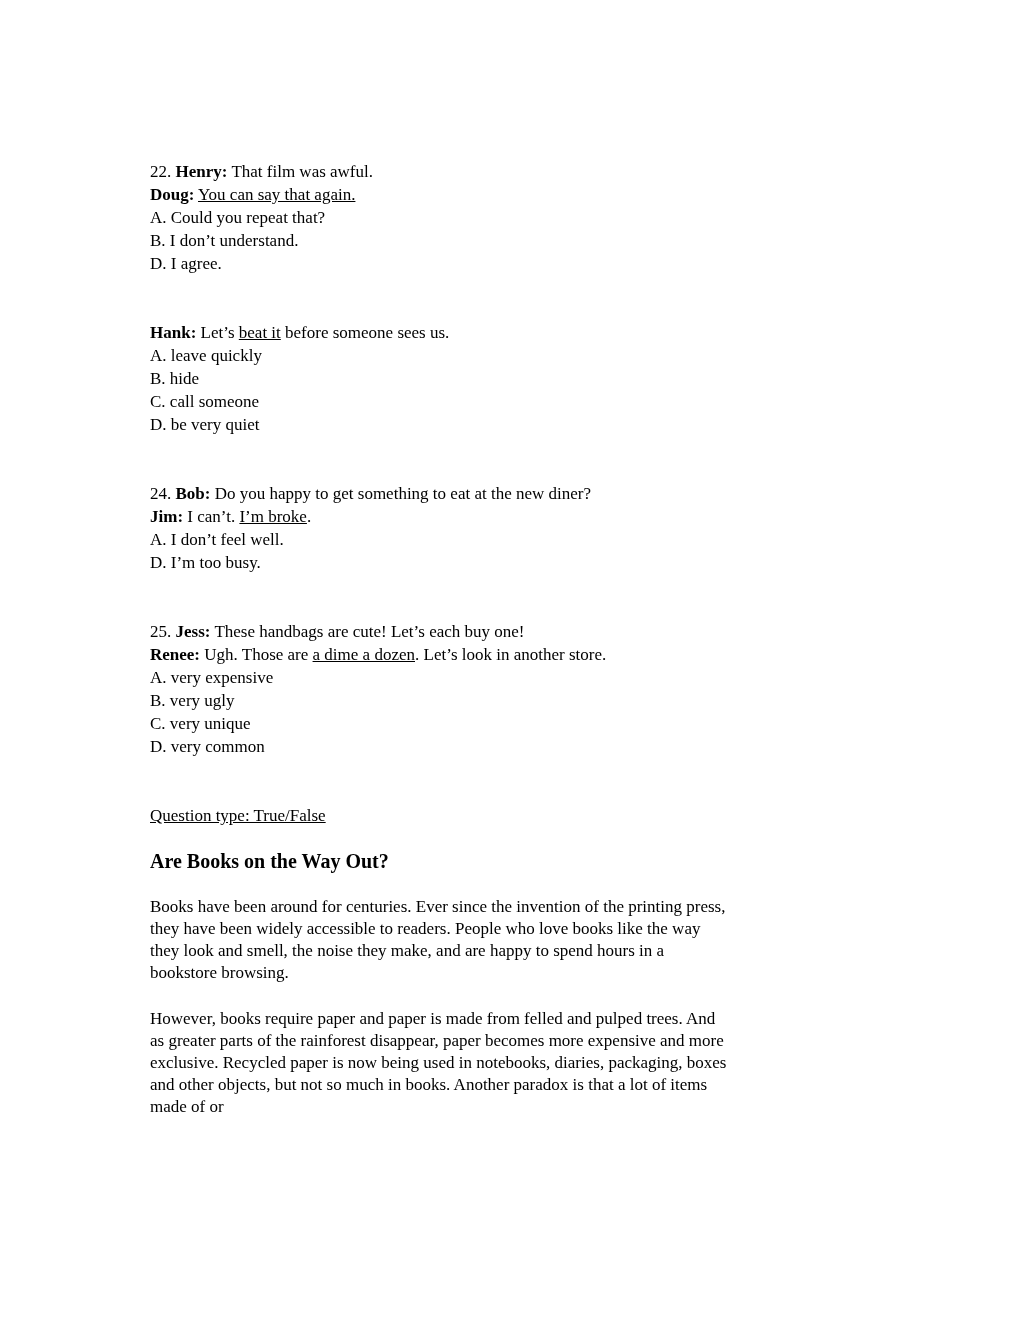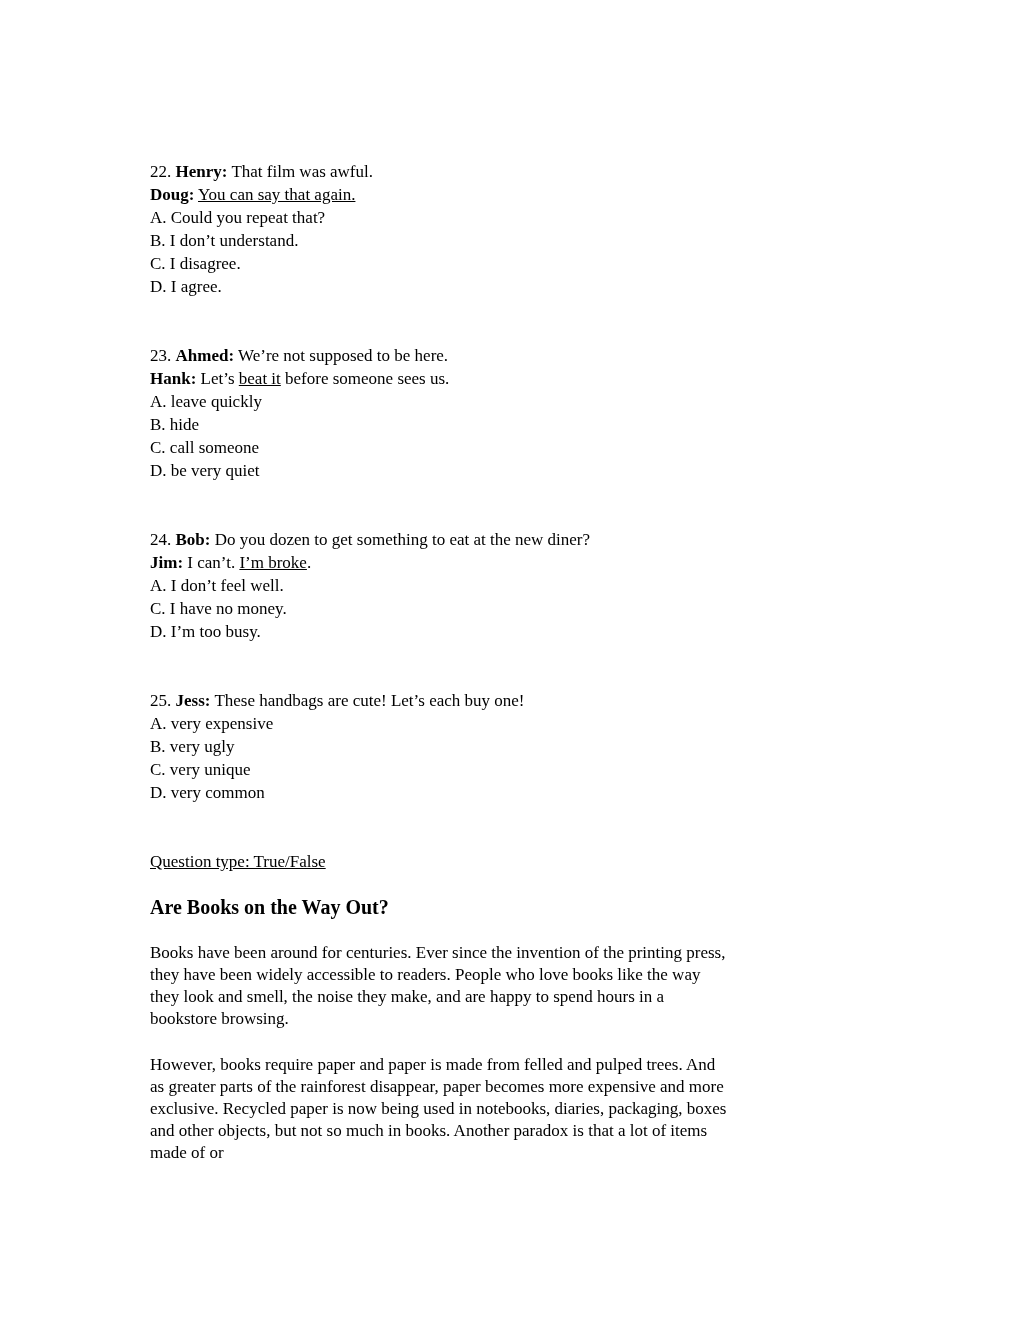--- a/index.html
+++ b/index.html
@@ -52,40 +52,38 @@
 </head>
 <body>
 
 <div class="page">
   <div id="questions">
       <div class="question">
         <div class="line"><span>22. </span><span class="b">Henry:</span><span> That film was awful.</span></div>
         <div class="line"><span class="b">Doug:</span><span> </span><span class="u">You can say that again.</span></div>
         <div class="line">A. Could you repeat that?</div>
         <div class="line">B. I don’t understand.</div>
-        <div class="line">C. I disagree.</div>
         <div class="line">D. I agree.</div>
       </div>
       <div class="question">
-        <div class="line"><span>23. </span><span class="b">Ahmed:</span><span> We’re not supposed to be here.</span></div>
         <div class="line"><span class="b">Hank:</span><span> Let’s </span><span class="u">beat it</span><span> before someone sees us.</span></div>
         <div class="line">A. leave quickly</div>
         <div class="line">B. hide</div>
         <div class="line">C. call someone</div>
         <div class="line">D. be very quiet</div>
       </div>
       <div class="question">
-        <div class="line"><span>24. </span><span class="b">Bob:</span><span> Do you dozen to get something to eat at the new diner?</span></div>
+        <div class="line"><span>24. </span><span class="b">Bob:</span><span> Do you happy to get something to eat at the new diner?</span></div>
         <div class="line"><span class="b">Jim:</span><span> I can’t. </span><span class="u">I’m broke</span><span>.</span></div>
         <div class="line">A. I don’t feel well.</div>
-        <div class="line">C. I have no money.</div>
         <div class="line">D. I’m too busy.</div>
       </div>
       <div class="question">
         <div class="line"><span>25. </span><span class="b">Jess:</span><span> These handbags are cute! Let’s each buy one!</span></div>
+        <div class="line"><span class="b">Renee:</span><span> Ugh. Those are </span><span class="u">a dime a dozen</span><span>. Let’s look in another store.</span></div>
         <div class="line">A. very expensive</div>
         <div class="line">B. very ugly</div>
         <div class="line">C. very unique</div>
         <div class="line">D. very common</div>
       </div>
     </div>
 
   <div class="section-label">
     <span>Question type: True/False</span>
   </div>

